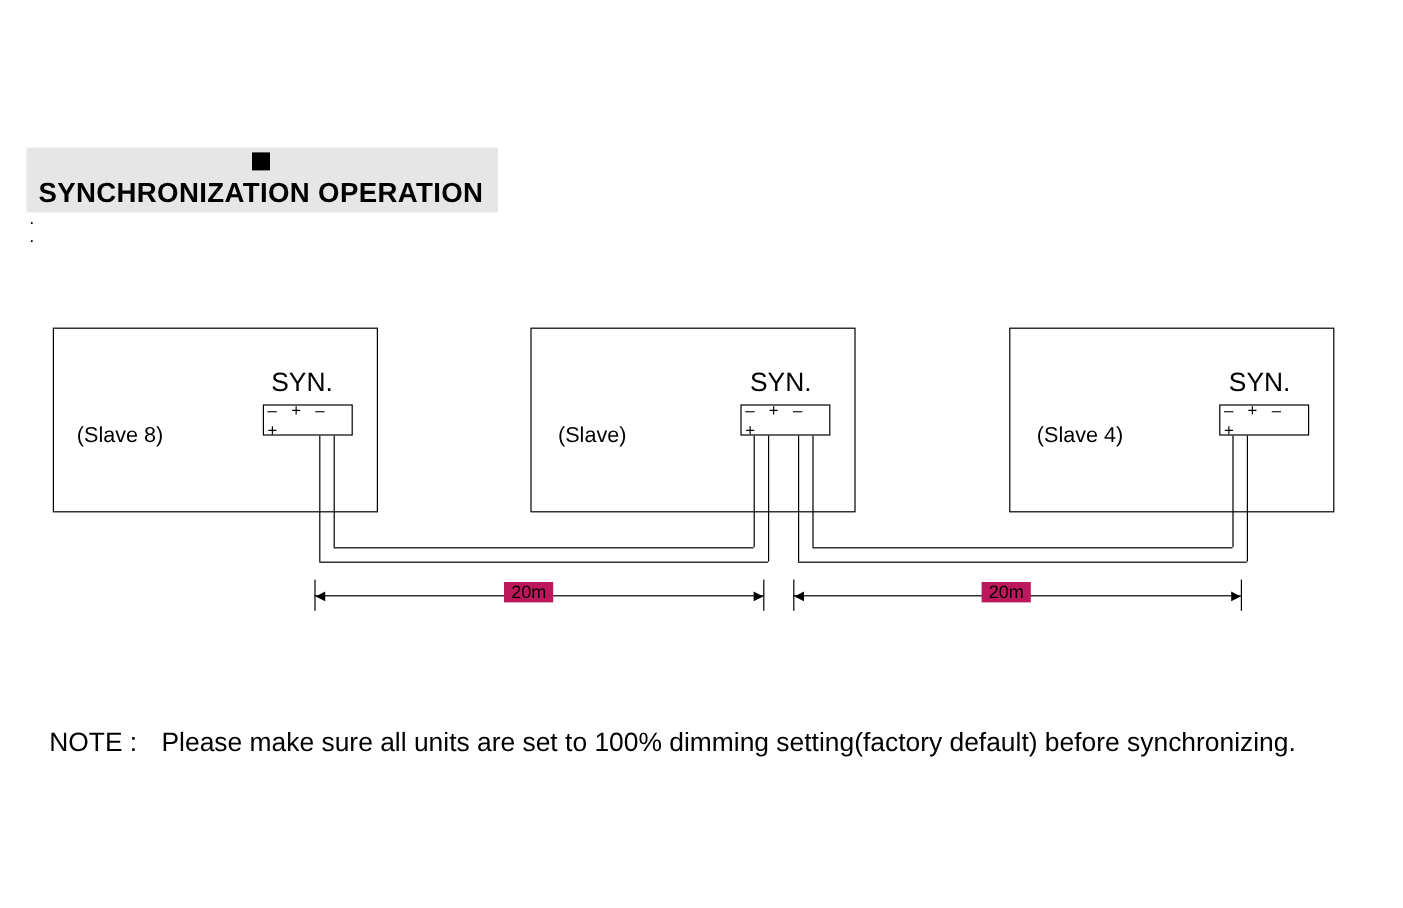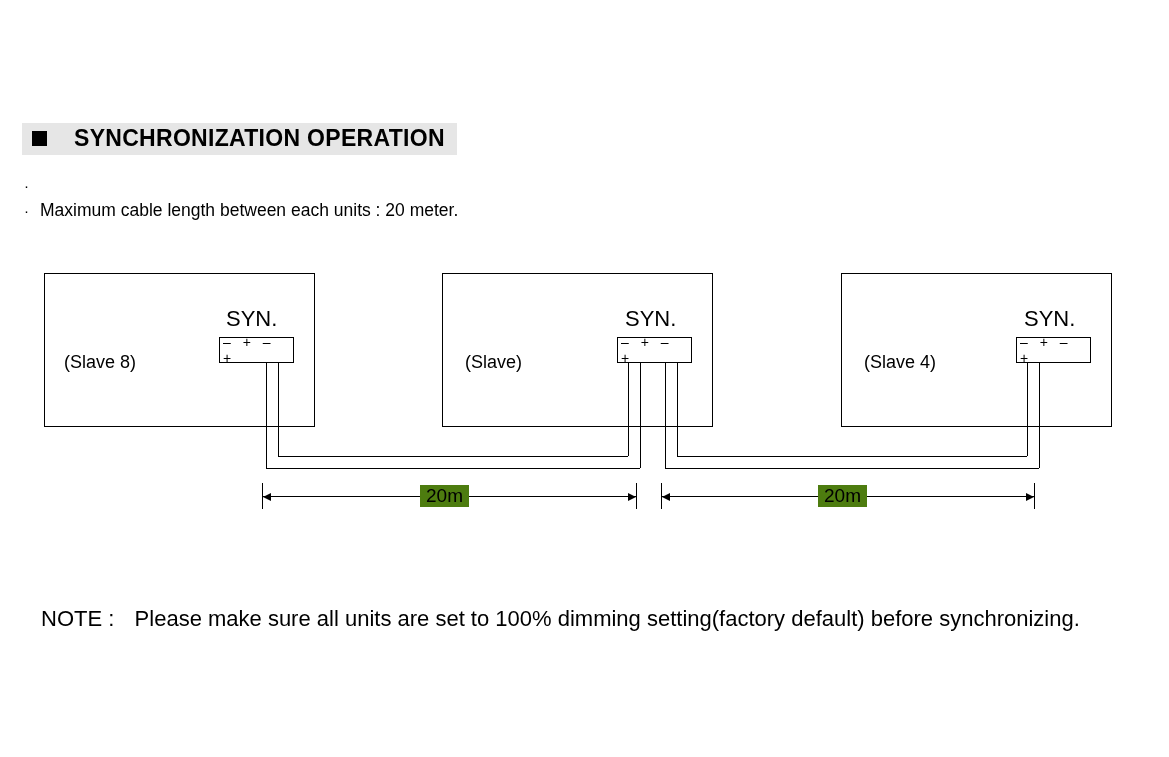--- a/index.html
+++ b/index.html
@@ -18,21 +18,22 @@
 
   
   .section-head {
     position: absolute;
     left: 22px;
     top: 123px;
     background: #e6e6e6;
     padding: 4px 12px 5px 10px;
     display: flex;
     align-items: center;
-    gap: 27px;
+    gap: 7px;
+    flex-direction: column;
   }
   .square-bullet {
     width: 15px;
     height: 15px;
     background: #000;
     display: inline-block;
   }
   .section-title {
     font-size: 23px;
     font-weight: bold;
@@ -121,22 +122,22 @@
     position: absolute;
     width: 0;
     height: 0;
     border-top: 4px solid transparent;
     border-bottom: 4px solid transparent;
   }
   .arrow-left { border-right: 8px solid #000; }
   .arrow-right { border-left: 8px solid #000; }
   .dim-text {
     position: absolute;
-    font-size: 19px;
-    background: #4d7c0f;
+    font-size: 15px;
+    background: #be185d;
     padding: 0 6px;
     white-space: nowrap;
   }
 
   
   .note {
     position: absolute;
     left: 41px;
     top: 578px;
     font-size: 22px;
@@ -152,21 +153,20 @@
   <span class="square-bullet"></span>
   <span class="section-title">SYNCHRONIZATION OPERATION</span>
 </div>
 
 <div class="bullets">
   <div class="bullet-row">
     <span class="bullet-dot">·</span>
   </div>
   <div class="bullet-row">
     <span class="bullet-dot">·</span>
-    <span>Maximum cable length between each units : 20 meter.</span>
   </div>
 </div>
 
 <div class="diagram">
 
   <div class="unit-box" style="left:44px; top:273px; width:271px; height:154px;"></div>
   <div class="unit-label" style="left:64px; top:352px;">(Slave 8)</div>
   <div class="syn-label" style="left:226px; top:306px;">SYN.</div>
   <div class="terminal" style="left:219px; top:337px; width:75px; height:26px;">– + – +</div>
 

